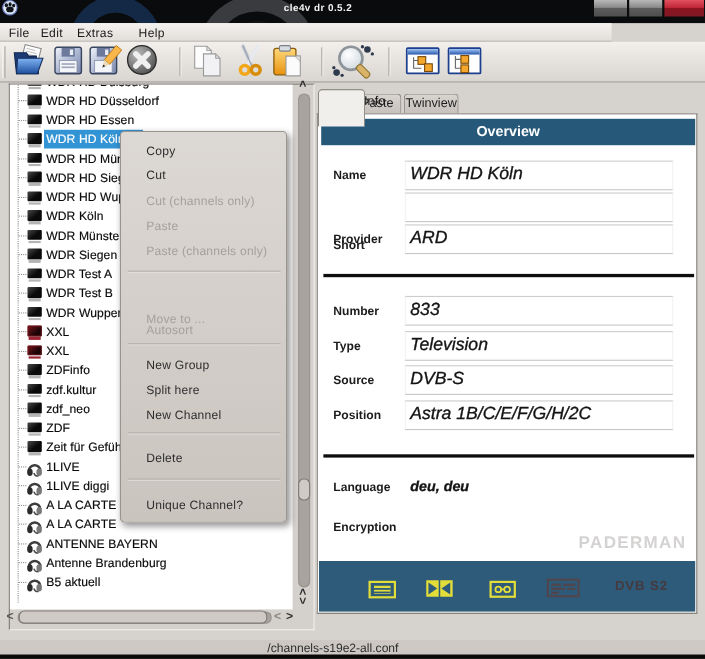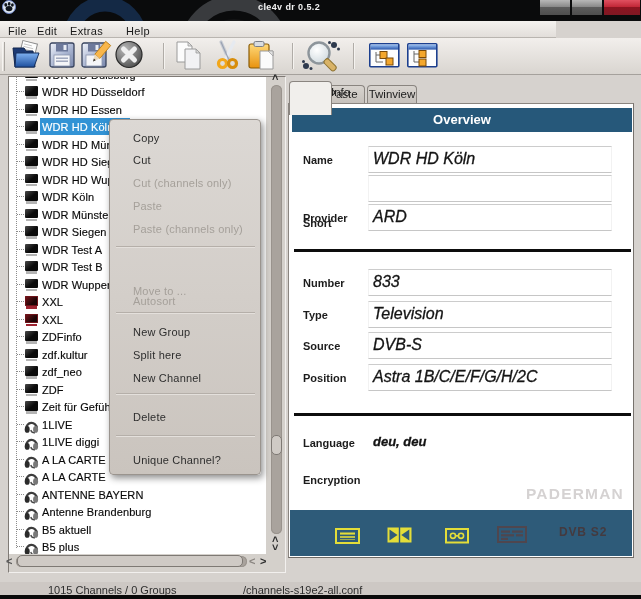--- a/index.html
+++ b/index.html
@@ -458,32 +458,20 @@
           <div class="tvicon">
             <svg width="15" height="15" viewBox="0 0 15 15" style="position:absolute;left:-1px;top:0;">
               <path d="M2.2 9.5 A 5.3 5.3 0 0 1 12.8 9" fill="none" stroke="#3d3d3d" stroke-width="2.2"></path>
               <ellipse cx="3.2" cy="10.4" rx="2.5" ry="3.4" fill="#2b2b2b"></ellipse>
               <ellipse cx="11.6" cy="10.4" rx="2.5" ry="3.4" fill="#787878"></ellipse>
               <path d="M11 13.8 Q 7.5 14 6.8 11" fill="none" stroke="#4a4a4a" stroke-width="1.3"></path>
             </svg>
           </div>
           <div class="rowtext">B5 aktuell</div>
         </div>
-        <div class="row" style="top: 461px;">
-          <div class="treeh" style="left: 8px; top: 8px;"></div>
-          <div class="tvicon">
-            <svg width="15" height="15" viewBox="0 0 15 15" style="position:absolute;left:-1px;top:0;">
-              <path d="M2.2 9.5 A 5.3 5.3 0 0 1 12.8 9" fill="none" stroke="#3d3d3d" stroke-width="2.2"></path>
-              <ellipse cx="3.2" cy="10.4" rx="2.5" ry="3.4" fill="#2b2b2b"></ellipse>
-              <ellipse cx="11.6" cy="10.4" rx="2.5" ry="3.4" fill="#787878"></ellipse>
-              <path d="M11 13.8 Q 7.5 14 6.8 11" fill="none" stroke="#4a4a4a" stroke-width="1.3"></path>
-            </svg>
-          </div>
-          <div class="rowtext">B5 plus</div>
-        </div>
       </div>
 
     <div class="sarrow" style="left:263px; top:-4px;">˄</div>
     <div class="trough" style="left:262px; top:8px; width:11px; height:449px;"></div>
     <div class="thumb" style="left:262px; top:358px; width:11px; height:20px;"></div>
     <div class="sarrow" style="left:263px; top:458px;">˄</div>
     <div class="sarrow" style="left:263px; top:466px;">˅</div>
 
     <div class="sarrow" style="left:-3px; top:480px; color:#555555;">˂</div>
     <div class="trough" style="left:7px; top:479px; width:231px; height:11px;"></div>
@@ -577,17 +565,16 @@
       <div class="mi" style="top:206px;">New Group</div>
       <div class="mi" style="top:229px;">Split here</div>
       <div class="mi" style="top:252px;">New Channel</div>
       <div class="msep" style="top:273px;"></div>
       <div class="mi" style="top:291px;">Delete</div>
       <div class="msep" style="top:315px;"></div>
       <div class="mi" style="top:334px;">Unique Channel?</div>
     </div>
 
   <div id="statusbar">
-    <span style="position:absolute; left:48px; top:2px;">1015 Channels / 0 Groups</span>
     <span style="position:absolute; left:243px; top:2px;">/channels-s19e2-all.conf</span>
   </div>
   <div id="blackstrip"></div>
 </div>
 
 </body></html>

